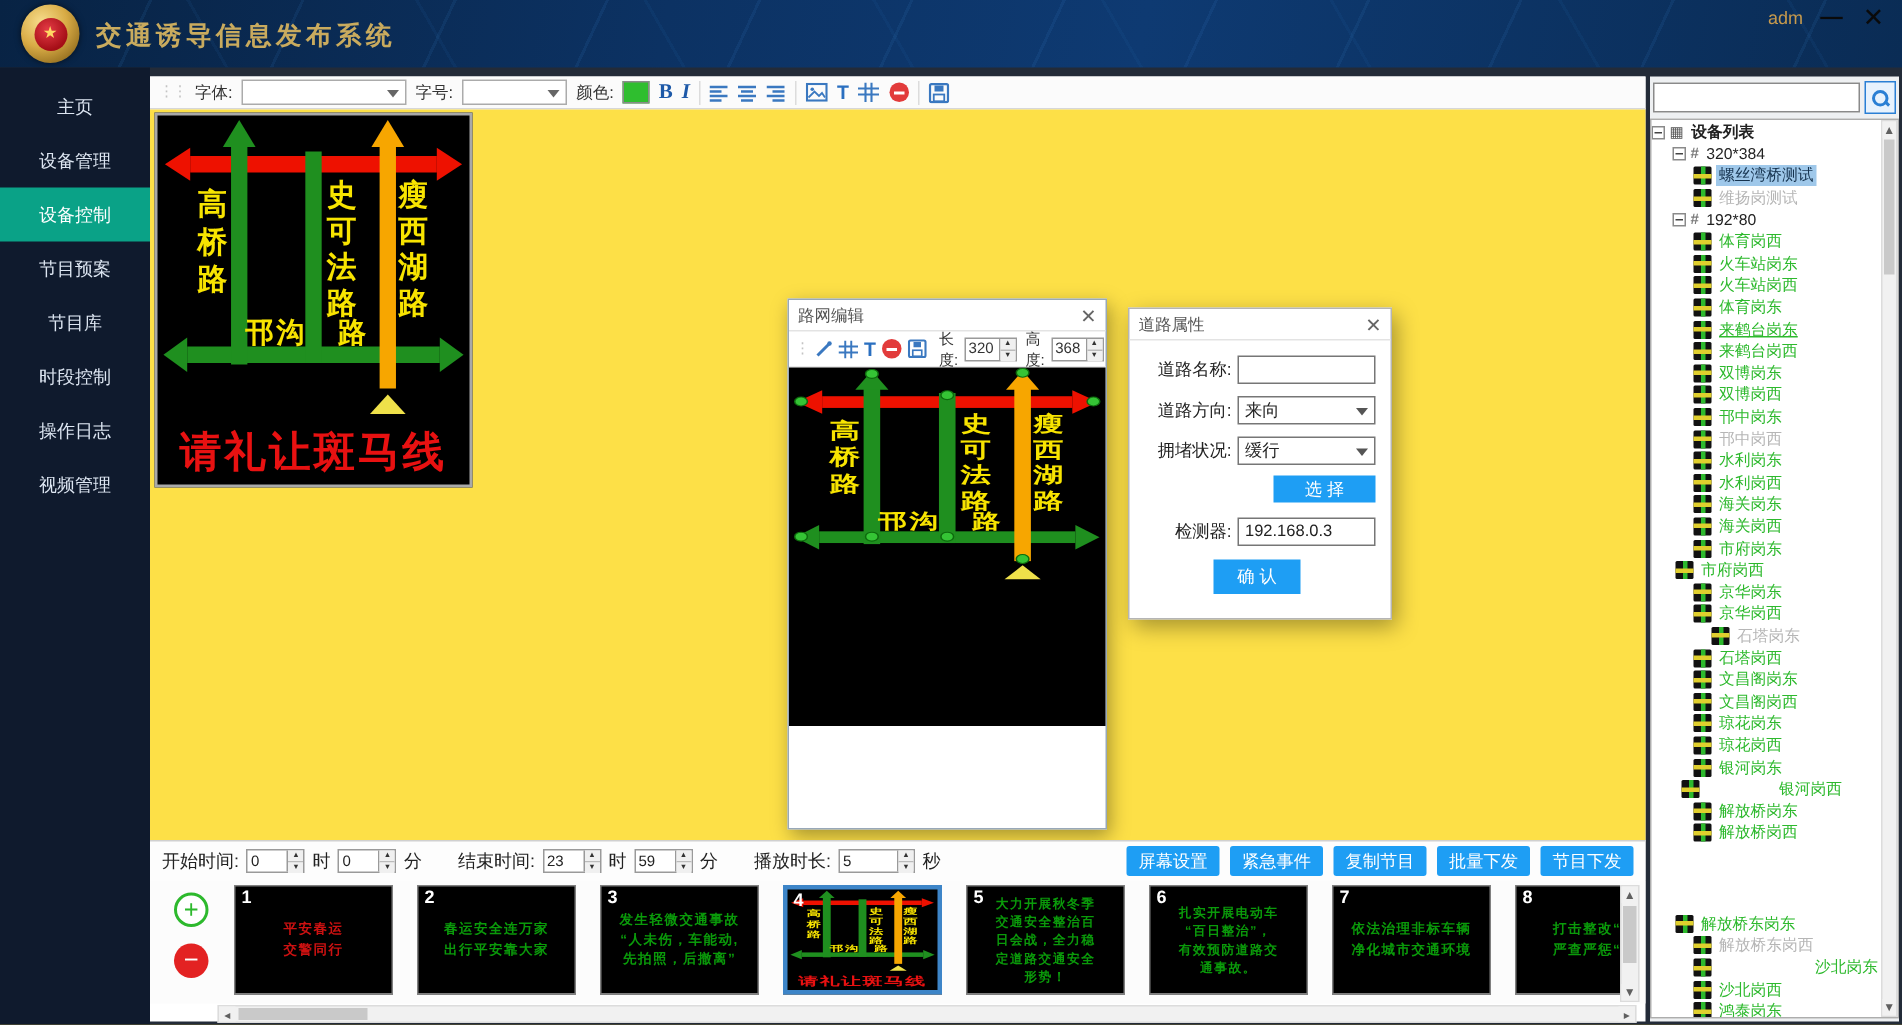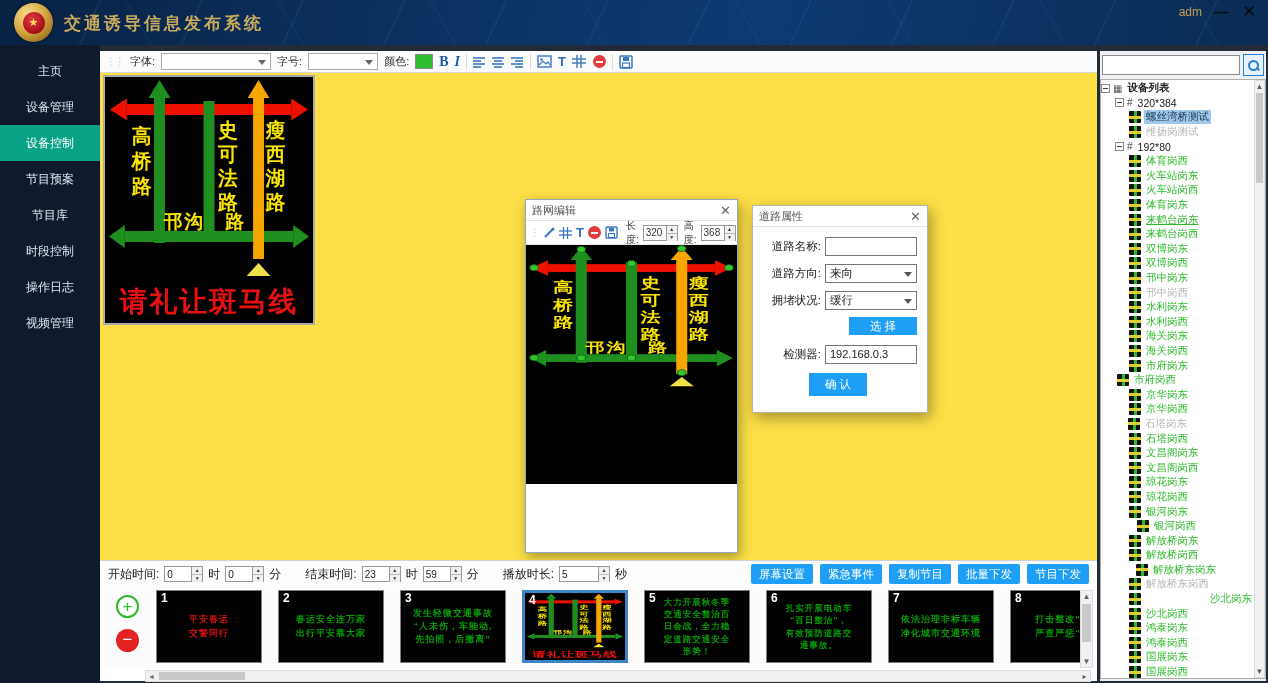--- a/index.html
+++ b/index.html
@@ -628,21 +628,21 @@
             <span class="nm">市府岗西</span>
           </div>
           <div class="trow st-online" style="padding-left: 28px;">
             <span class="tlicon"></span>
             <span class="nm">京华岗东</span>
           </div>
           <div class="trow st-online" style="padding-left: 28px;">
             <span class="tlicon"></span>
             <span class="nm">京华岗西</span>
           </div>
-          <div class="trow st-offline" style="padding-left: 27px;">
+          <div class="trow st-offline" style="padding-left: 40px;">
             <span class="tlicon"></span>
             <span class="nm">石塔岗东</span>
           </div>
           <div class="trow st-online" style="padding-left: 28px;">
             <span class="tlicon"></span>
             <span class="nm">石塔岗西</span>
           </div>
           <div class="trow st-online" style="padding-left: 28px;">
             <span class="tlicon"></span>
             <span class="nm">文昌阁岗东</span>
@@ -656,33 +656,33 @@
             <span class="nm">琼花岗东</span>
           </div>
           <div class="trow st-online" style="padding-left: 28px;">
             <span class="tlicon"></span>
             <span class="nm">琼花岗西</span>
           </div>
           <div class="trow st-online" style="padding-left: 28px;">
             <span class="tlicon"></span>
             <span class="nm">银河岗东</span>
           </div>
-          <div class="trow st-online" style="padding-left: 36px;">
+          <div class="trow st-online" style="padding-left: 20px; gap: 48px;">
             <span class="tlicon"></span>
             <span class="nm">银河岗西</span>
           </div>
           <div class="trow st-online" style="padding-left: 28px;">
             <span class="tlicon"></span>
             <span class="nm">解放桥岗东</span>
           </div>
           <div class="trow st-online" style="padding-left: 28px;">
             <span class="tlicon"></span>
             <span class="nm">解放桥岗西</span>
           </div>
-          <div class="trow st-online" style="padding-left: 35px;">
+          <div class="trow st-online" style="padding-left: 16px; margin-top: 46px;">
             <span class="tlicon"></span>
             <span class="nm">解放桥东岗东</span>
           </div>
           <div class="trow st-offline" style="padding-left: 28px;">
             <span class="tlicon"></span>
             <span class="nm">解放桥东岗西</span>
           </div>
           <div class="trow st-online" style="padding-left: 28px; justify-content: space-between;">
             <span class="tlicon"></span>
             <span class="nm">沙北岗东</span>

